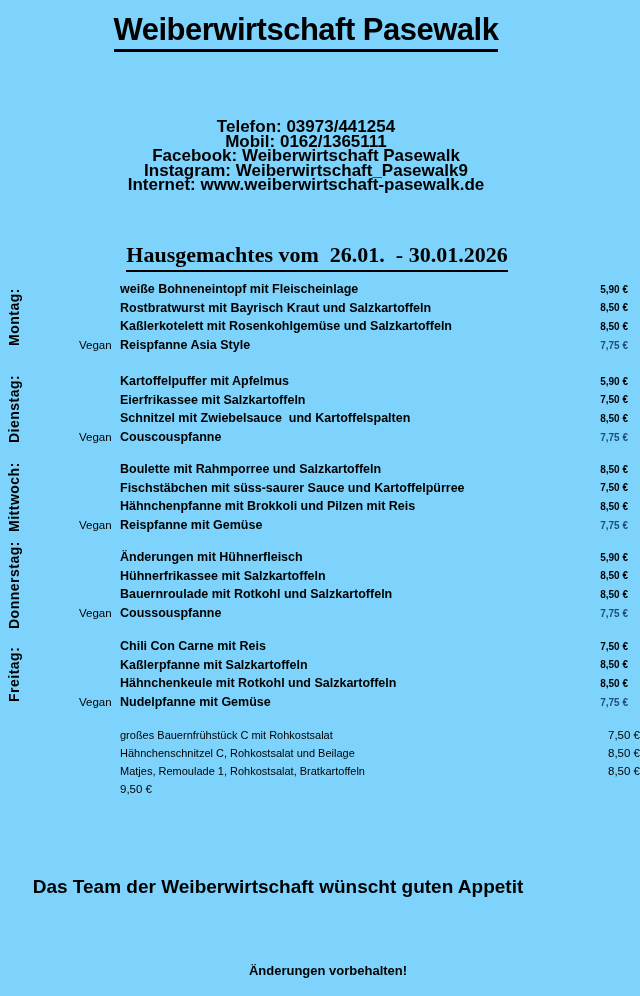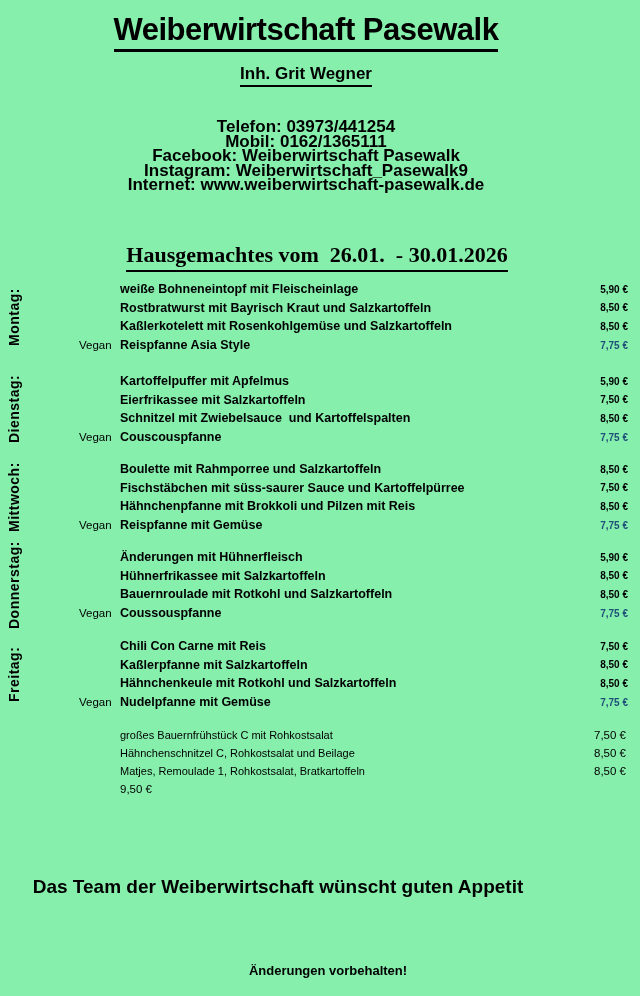--- a/index.html
+++ b/index.html
@@ -1,20 +1,20 @@
 <!DOCTYPE html>
 <html><head>
 <meta charset="utf-8">
 <style>
   html, body { margin: 0; padding: 0; background: #ffffff; }
   .page {
     position: relative;
     width: 640px;
     height: 996px;
-    background: #86efac;
+    background: #7dd3fc;
     color: #000000;
     font-family: "Liberation Sans", sans-serif;
     overflow: hidden;
   }
   .centered-block { position: absolute; left: 0; width: 612px; text-align: center; }
 
   .title {
     top: 12px;
     font-size: 31px;
     font-weight: 700;
@@ -99,21 +99,20 @@
     position: absolute;
     left: 0;
     top: 726px;
     width: 640px;
   }
   .extra-row {
     height: 18px;
     display: flex;
     align-items: center;
     padding-left: 120px;
-    padding-right: 14px;
     box-sizing: border-box;
   }
   .extra-name {
     flex: 1;
     font-size: 11px;
     font-weight: 400;
     white-space: pre;
     overflow: hidden;
   }
   .extra-price {
@@ -144,23 +143,20 @@
 </style>
 </head>
 <body>
 
 <div class="page">
 
   <div class="centered-block title">
     <span class="underlined">Weiberwirtschaft Pasewalk</span>
   </div>
 
-  <div class="centered-block owner">
-    <span class="underlined">Inh. Grit Wegner</span>
-  </div>
 
   <div class="centered-block contact" id="contact-block">
       <div>Telefon: 03973/441254</div>
       <div>Mobil: 0162/1365111</div>
       <div>Facebook: Weiberwirtschaft Pasewalk</div>
       <div>Instagram: Weiberwirtschaft_Pasewalk9</div>
       <div>Internet: www.weiberwirtschaft-pasewalk.de</div>
     </div>
 
   <div class="centered-block week-heading">

